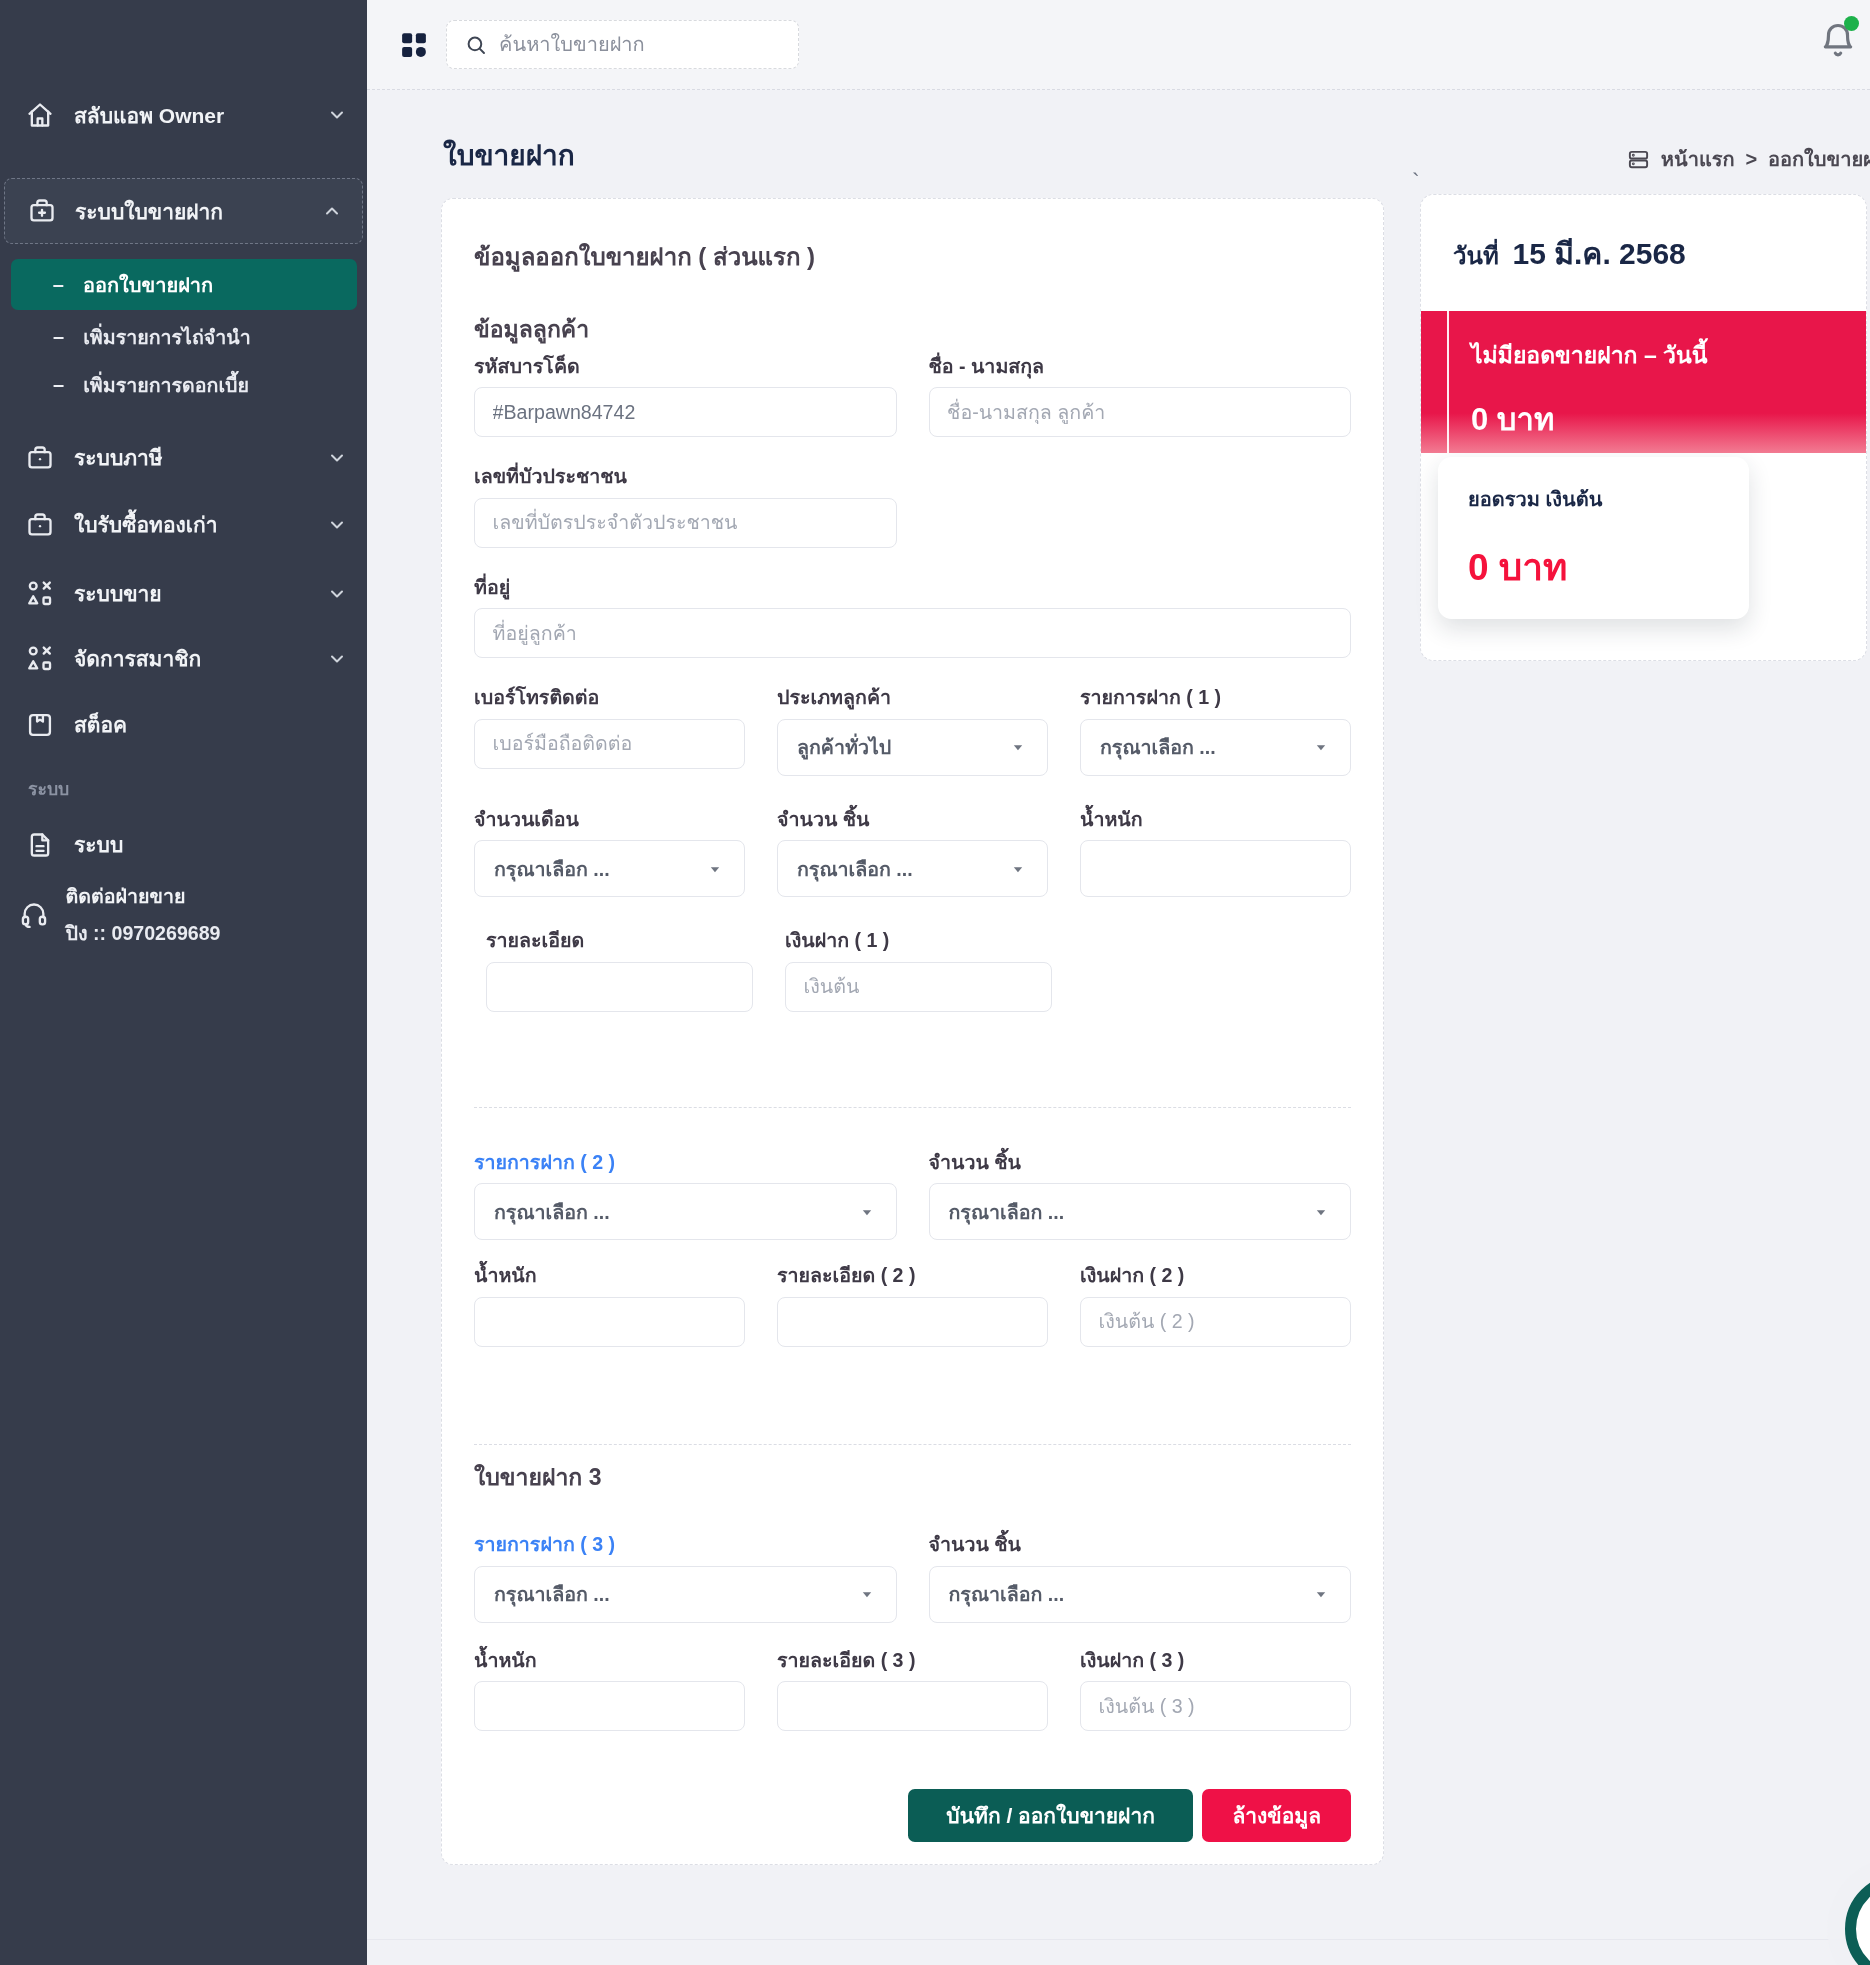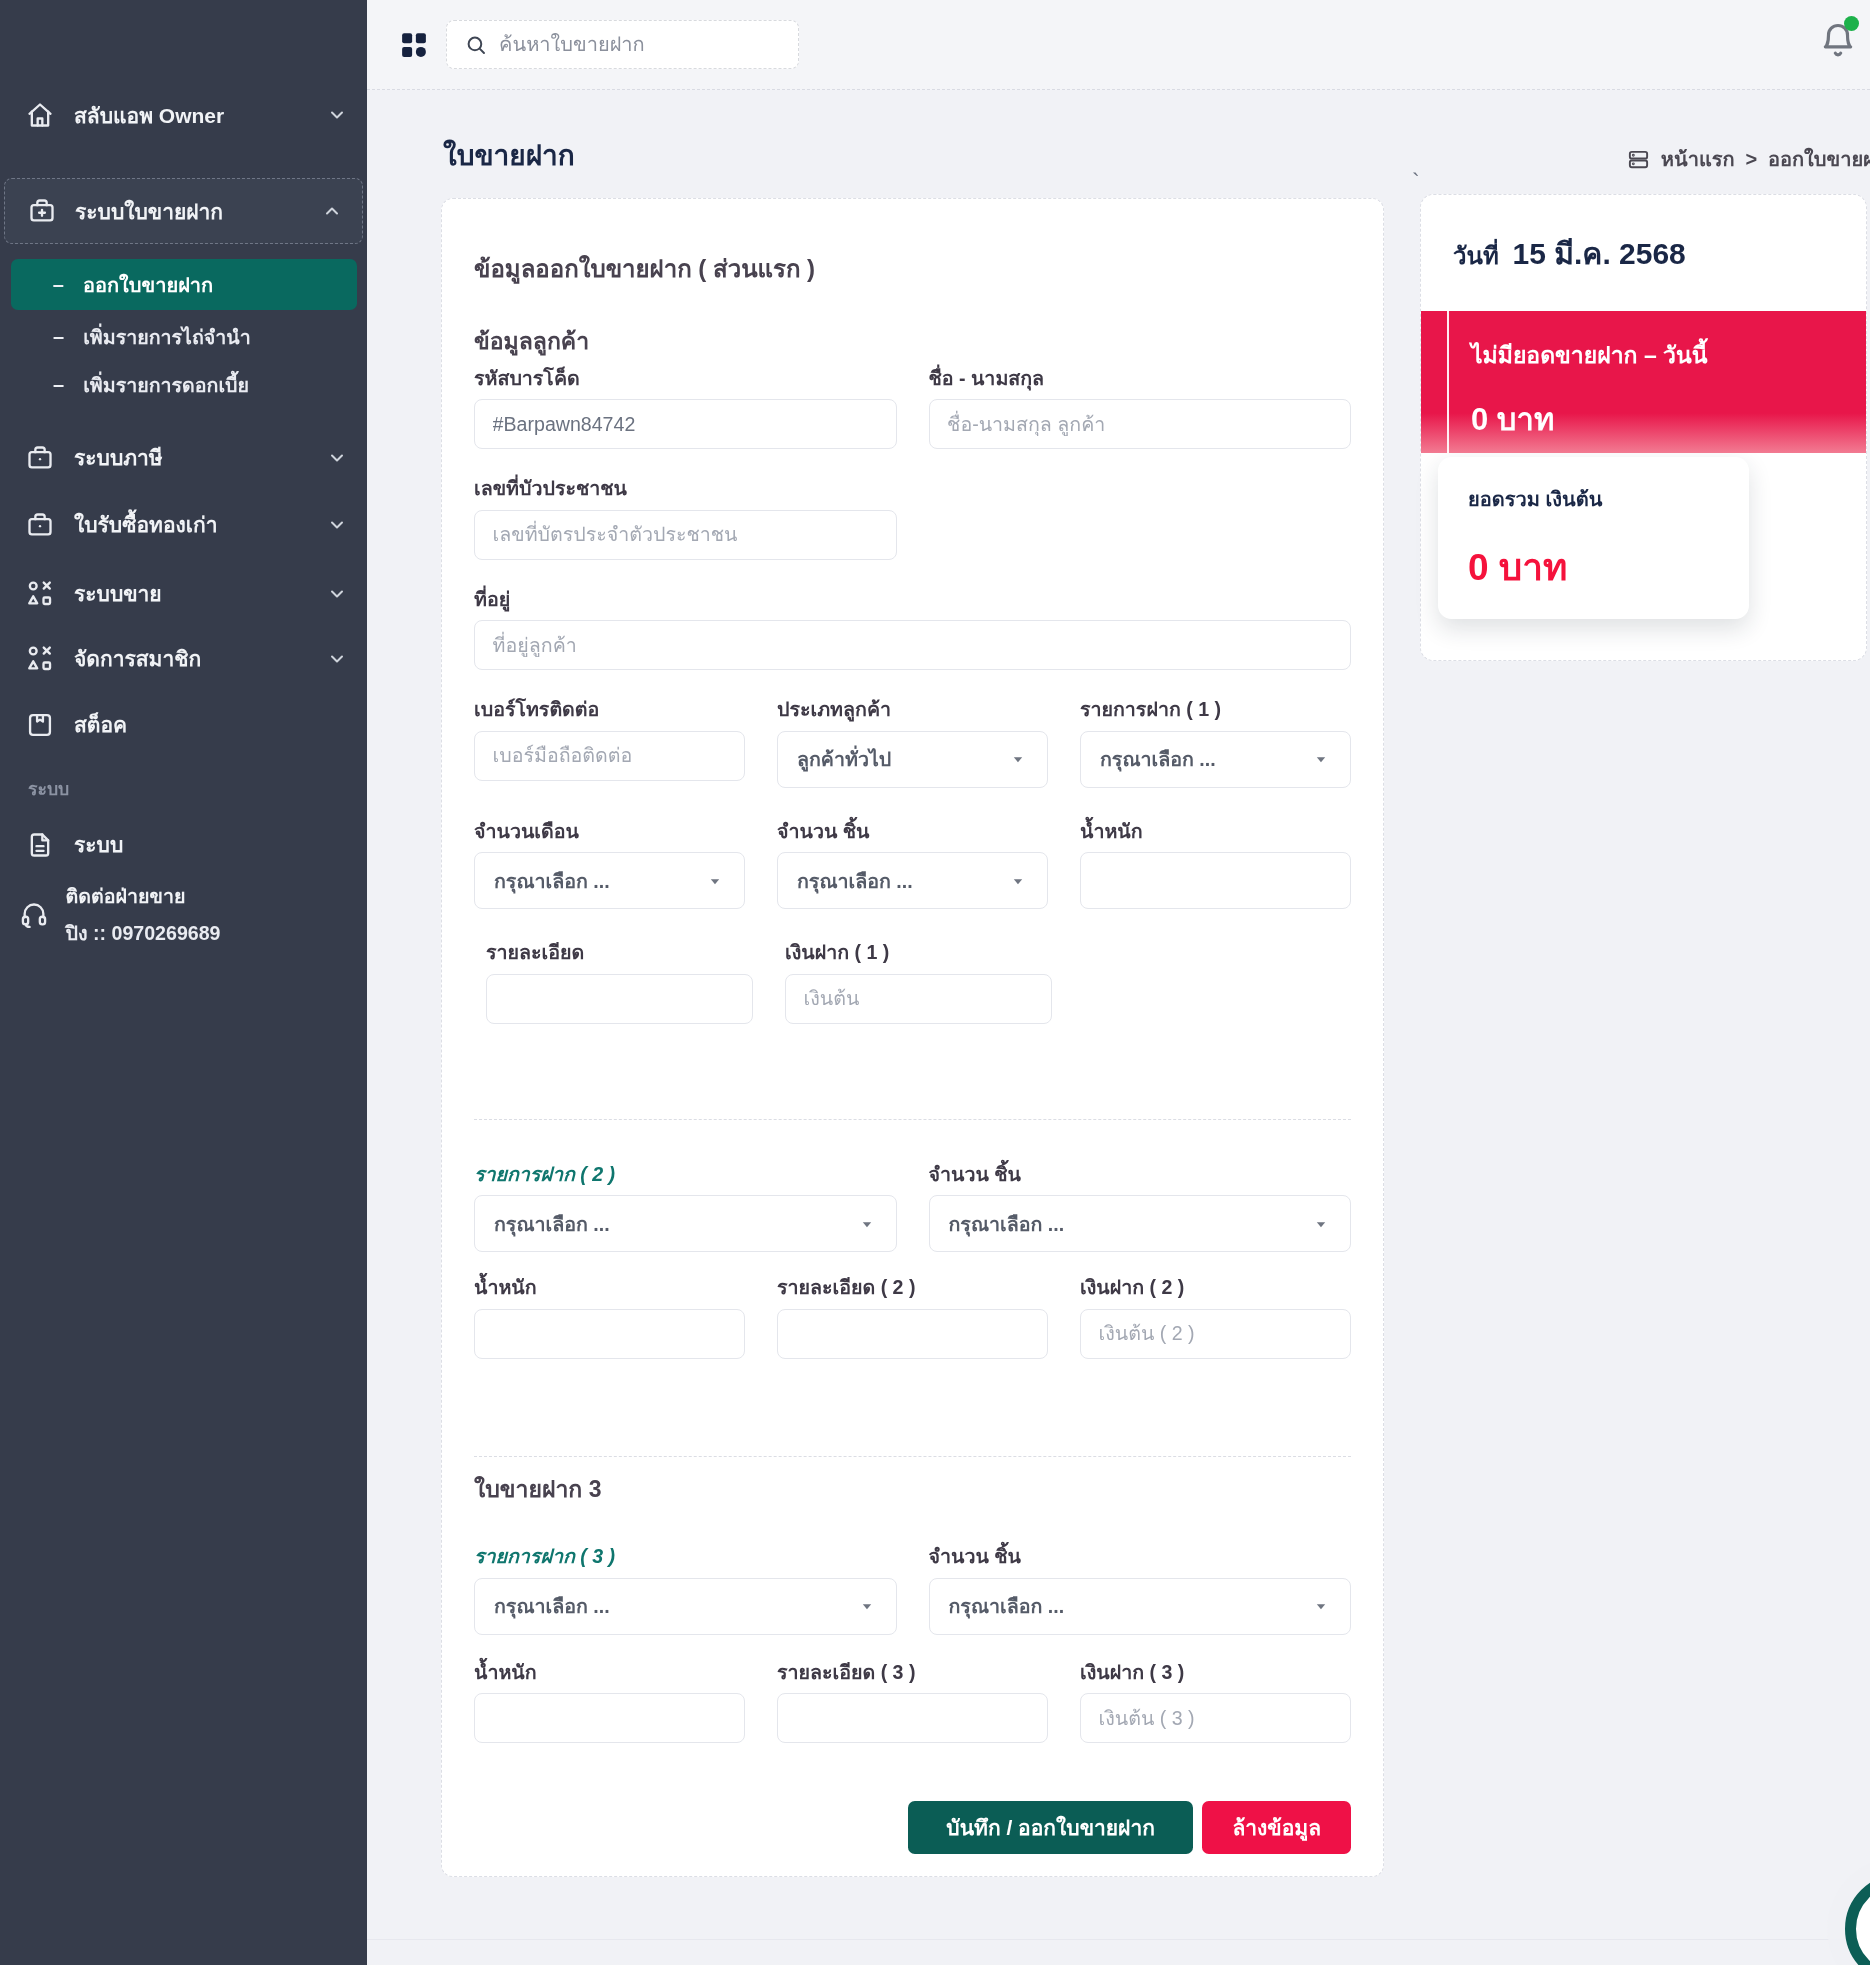--- a/index.html
+++ b/index.html
@@ -44,28 +44,28 @@
 
   
   .page-title{position:absolute;left:443px;top:133px;font-size:28px;font-weight:800;color:#1a2746;}
   .crumb{position:absolute;left:1627px;top:143px;display:flex;align-items:center;gap:10.8px;white-space:nowrap;}
   .crumb .ctext{font-size:20px;font-weight:700;color:#4b4852;}
   .stray{position:absolute;left:1412px;top:169px;font-size:23px;color:#6b7280;}
 
   
   .card{position:absolute;left:441px;top:198px;width:943px;background:#ffffff;
         border:1.4px dashed #dcdee5;border-radius:12px;box-sizing:border-box;padding:31px 32px 21.7px;}
-  .h1{font-size:24px;line-height:31px;font-weight:700;color:#48424f;margin-top:23px;}
+  .h1{font-size:24px;line-height:31px;font-weight:700;color:#48424f;margin-top:11px;}
   .h2{font-size:23px;line-height:30px;font-weight:700;color:#48424f;margin-top:42px;}
   .hs{font-size:23px;line-height:30px;font-weight:700;color:#48424f;}
   .row2{display:grid;grid-template-columns:1fr 1fr;column-gap:32px;}
   .row3{display:grid;grid-template-columns:1fr 1fr 1fr;column-gap:32px;}
   .half{width:calc(50% - 16px);}
   .flabel{font-size:19.6px;line-height:23px;font-weight:700;color:#3e3946;margin-bottom:9.5px;white-space:nowrap;}
-  .flabel.magenta{color:#0f766e;font-style:italic;}
+  .flabel.magenta{color:#3b82f6;}
   .finput{width:100%;height:50px;border:1.4px solid #e4e6ec;border-radius:8px;font-size:19.6px;
           padding:0 17.6px;box-sizing:border-box;color:#6b7280;outline:none;background:#fff;font-family:inherit;}
   .finput::placeholder{color:#a3a8b3;}
   .fselect{height:57px;border:1.4px solid #e4e6ec;border-radius:8px;display:flex;align-items:center;
            justify-content:space-between;padding:0 19px;box-sizing:border-box;background:#fff;cursor:pointer;}
   .fselect .sel-val{font-size:19.6px;font-weight:600;color:#555b68;}
   .fselect .caret{width:20px;height:20px;}
   .divider{border-top:1.4px dashed #dbdde4;height:0;}
   .btnrow{display:flex;justify-content:flex-end;gap:9.5px;margin-top:58px;}
   .btn{height:53px;border:none;border-radius:6.8px;font-size:21px;font-weight:700;color:#ffffff;

